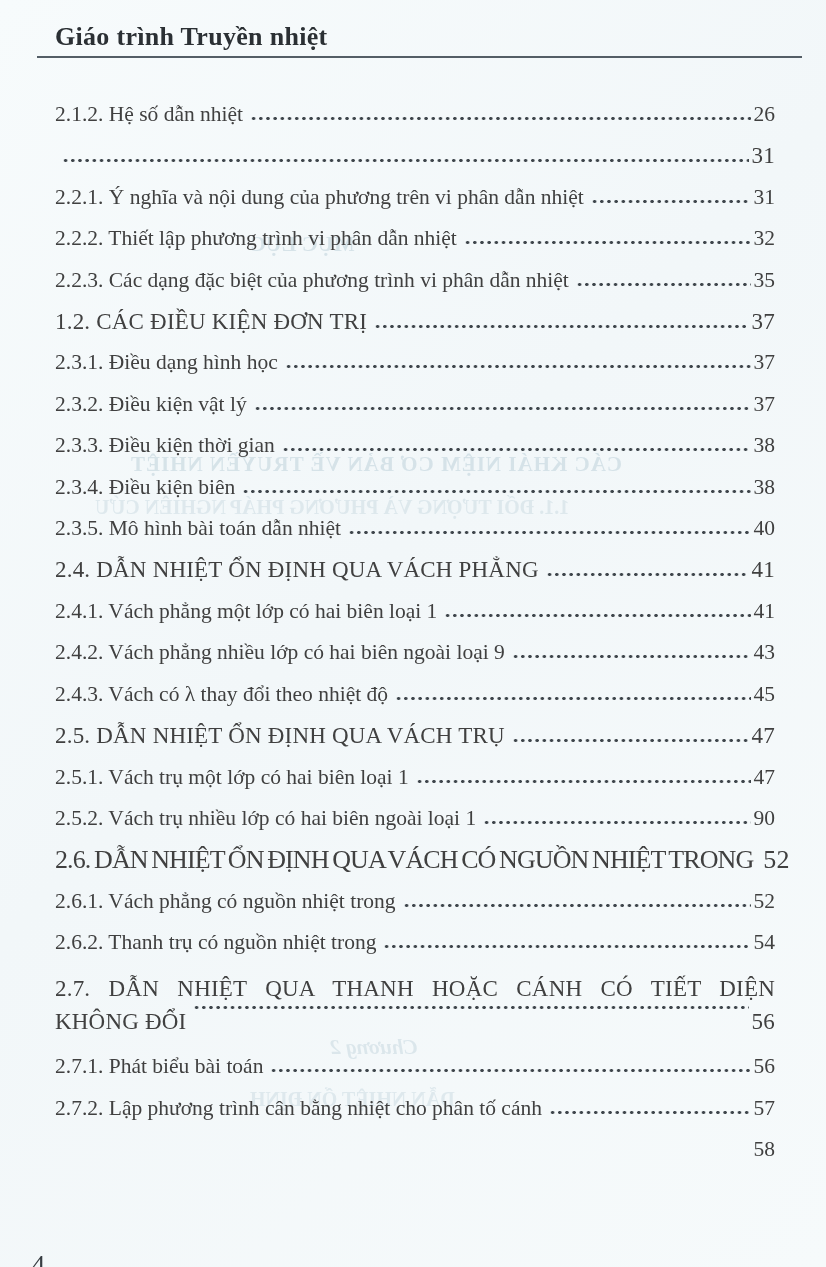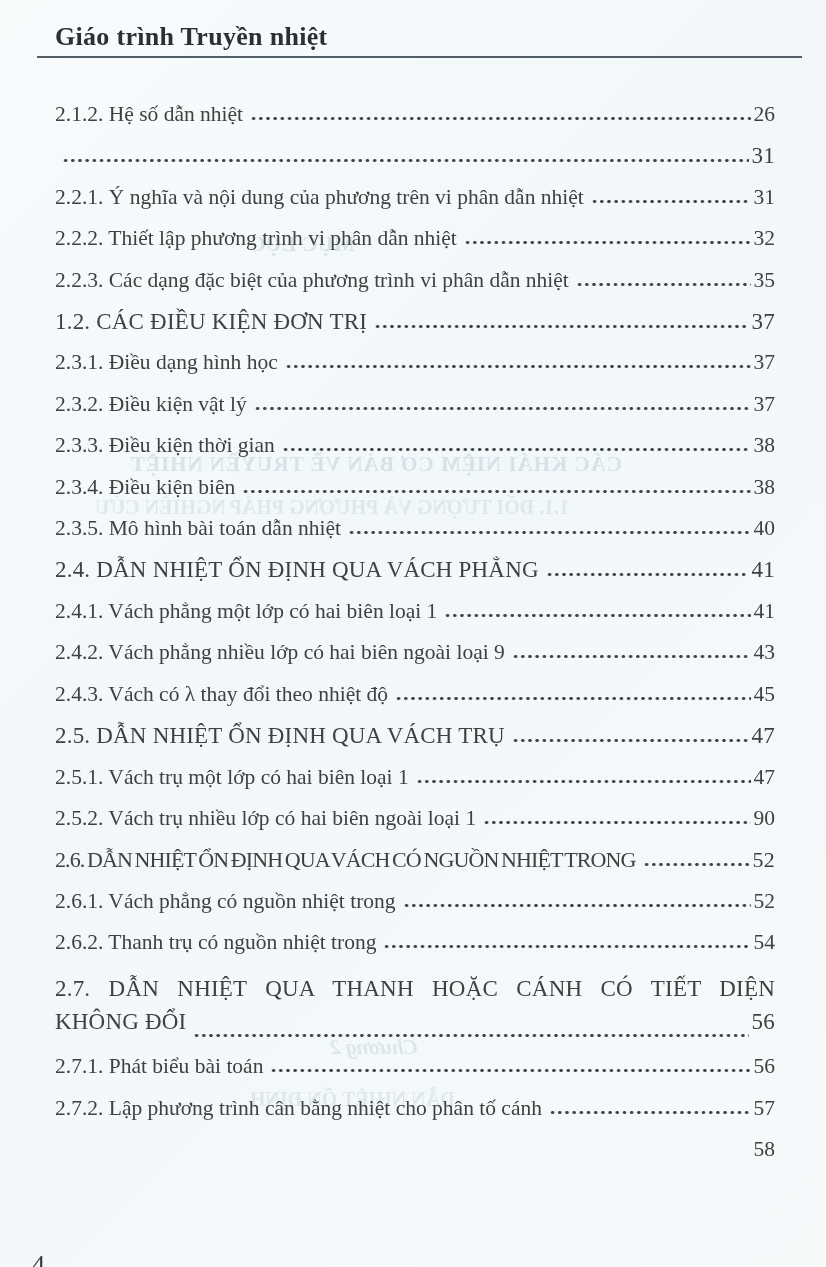--- a/index.html
+++ b/index.html
@@ -36,38 +36,38 @@
   
   .toc{
     position:absolute;left:55px;top:94px;width:720px;
   }
   .entry{
     display:flex;align-items:baseline;
     font-size:21.5px;line-height:41.4px;color:#404040;
     white-space:nowrap;
   }
   .entry.section{font-size:23px;letter-spacing:.2px;}
-  .entry.condensed{font-size:22px;}
+  .entry.condensed{font-size:26px;}
   .entry.condensed .label{letter-spacing:-.9px;word-spacing:-2px;}
   .label{flex:0 0 auto;}
   .leader{
     flex:1 1 auto;height:5px;margin:0 3px 0 7px;
     background-image:radial-gradient(circle,#3e454b 1.45px,transparent 1.85px);
     background-size:7.2px 5px;background-repeat:repeat-x;background-position:left bottom;
   }
   .pagenum{flex:0 0 auto;}
 
   
   .entry.multi{
     display:block;line-height:33px;padding:8px 0 8.8px 0;white-space:normal;
   }
   .entry.multi .label{
     display:block;text-align:justify;text-align-last:justify;
   }
-  .entry.multi .line2{display:flex;align-items:flex-end;}
+  .entry.multi .line2{display:flex;align-items:flex-start;}
 
   
   .entry.nodots .leader{background:none;margin:0 2px;}
 
   
   .folio{
     position:absolute;left:32px;top:1250px;
     font-size:26px;color:#383d42;
   }
 </style>

